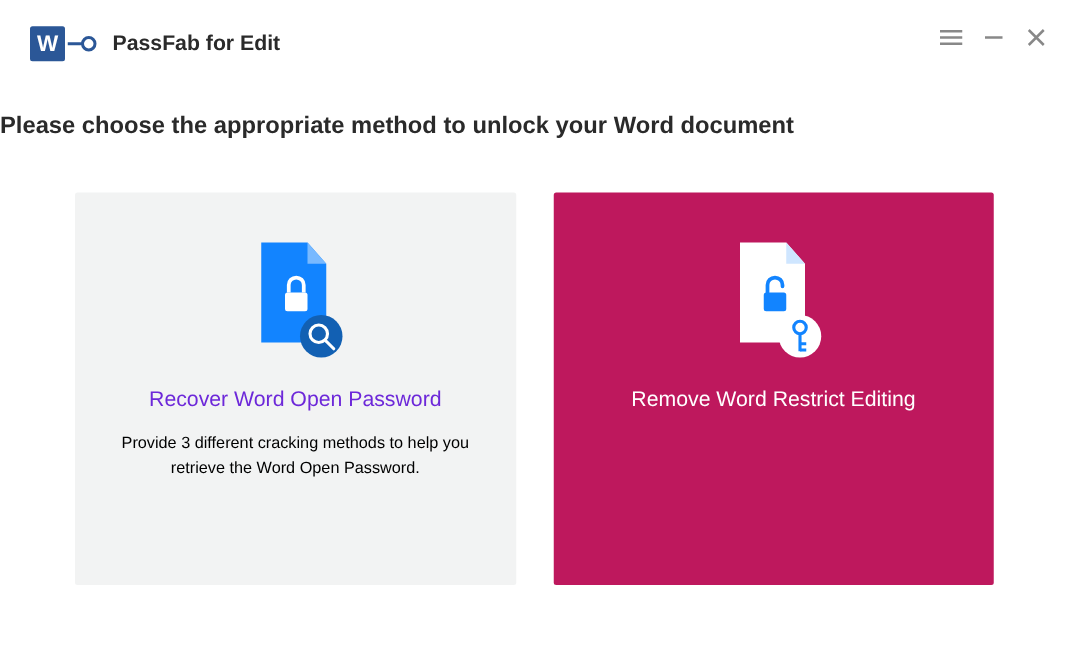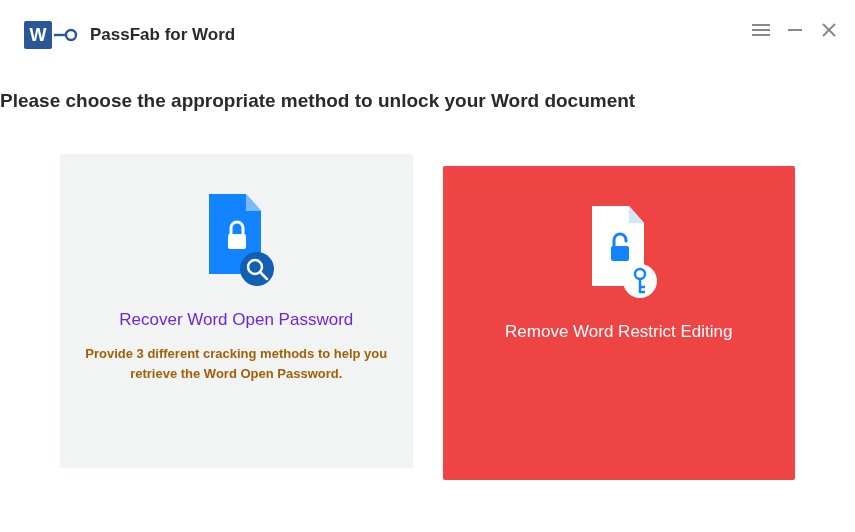--- a/index.html
+++ b/index.html
@@ -81,57 +81,56 @@
       border-radius: 2px;
       padding: 30px 24px 0;
       text-align: center;
       cursor: pointer;
     }
     .card-left {
       background: #f2f3f3;
       color: #333;
     }
     .card-right {
-      background: #ef4444;
+      background: #be185d;
       color: #ffffff;
-      margin-top: 12px;
     }
     .card-icon-wrap {
       height: 110px;
       display: flex;
       align-items: center;
       justify-content: center;
     }
     .card-title {
       font-size: 17px;
       font-weight: normal;
       margin-top: 16px;
       margin-bottom: 14px;
     }
     .card-left .card-title { color: #6d28d9; }
     .card-desc {
       font-size: 13px;
       line-height: 1.55;
     }
-    .card-left .card-desc { color: #a16207; font-weight: bold; }
+    .card-left .card-desc { color: #000000; }
     .card-right .card-desc { color: #ffffff; }
   </style>
 </head>
 <body>
 
 <div class="titlebar">
   <div class="brand">
     <div class="word-icon">W</div>
     <div class="key-connector">
       <svg width="24" height="14" viewBox="0 0 24 14">
         <line x1="0" y1="7" x2="12" y2="7" stroke="#2b5797" stroke-width="2.4"></line>
         <circle cx="17" cy="7" r="5" fill="none" stroke="#2b5797" stroke-width="2.4"></circle>
       </svg>
     </div>
-    <span class="app-title">PassFab for Word</span>
+    <span class="app-title">PassFab for Edit</span>
   </div>
   <div class="window-controls">
     <div class="win-ctrl">
       <svg width="18" height="14" viewBox="0 0 18 14">
         <line x1="0" y1="2" x2="18" y2="2" stroke="#888" stroke-width="2"></line>
         <line x1="0" y1="7" x2="18" y2="7" stroke="#888" stroke-width="2"></line>
         <line x1="0" y1="12" x2="18" y2="12" stroke="#888" stroke-width="2"></line>
       </svg>
     </div>
     <div class="win-ctrl">

